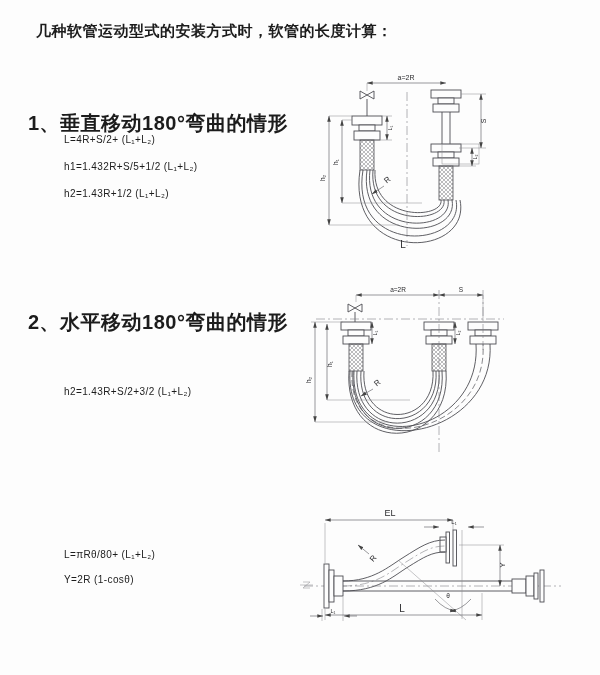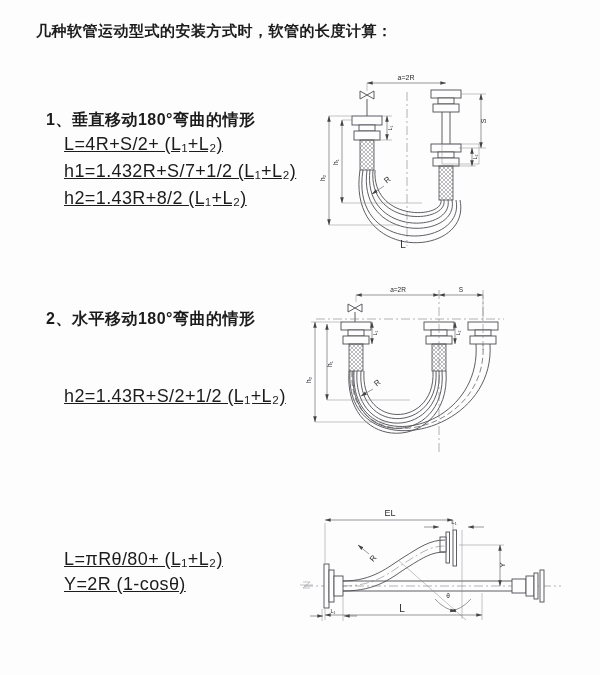--- a/index.html
+++ b/index.html
@@ -2,46 +2,46 @@
 <html><head>
 <meta charset="utf-8">
 <style>
   html,body{margin:0;padding:0;background:#e8e8e8;}
   .page{
     position:relative;width:600px;height:675px;background:#fdfdfd;
     font-family:"Liberation Sans",sans-serif;color:#1c1c1c;overflow:hidden;
     margin:0 auto;box-shadow:0 0 4px rgba(0,0,0,.2);text-align:center;
   }
   .title{position:absolute;left:36px;top:22px;font-size:15px;font-weight:bold;letter-spacing:.5px;}
-  .heading{position:absolute;left:46px;font-size:16px;font-weight:bold;letter-spacing:.5px;}
-  .formula{position:absolute;left:64px;font-size:18px;letter-spacing:.4px;text-decoration:underline;}
+  .heading{position:absolute;left:28px;font-size:20px;font-weight:bold;letter-spacing:.5px;}
+  .formula{position:absolute;left:64px;font-size:10px;letter-spacing:.4px;}
   svg{position:absolute;}
   .ln{fill:none;stroke:#4d4d52;stroke-width:.9;}
   .fit{fill:#fdfdfd;stroke:#4d4d52;stroke-width:.9;}
   .braid{stroke:#4d4d52;stroke-width:.8;}
   .dim{fill:none;stroke:#55555a;stroke-width:.6;}
   .thin{fill:none;stroke:#8a8a8f;stroke-width:.5;}
   .cl{fill:none;stroke:#77777c;stroke-width:.55;stroke-dasharray:9 3 2 3;}
   .dsh{fill:none;stroke:#55555a;stroke-width:.7;stroke-dasharray:6 3;}
   svg text{fill:#2b2b2e;font-family:"Liberation Sans",sans-serif;}
 </style>
 </head>
 <body>
 
 <div class="page">
 
   <div class="title">几种软管运动型式的安装方式时，软管的长度计算：</div>
 
   <div class="heading" style="top:110px">1、垂直移动180°弯曲的情形</div>
   <div class="formula" style="top:134px">L=4R+S/2+ (L₁+L₂)</div>
-  <div class="formula" style="top:161px">h1=1.432R+S/7+1/2 (L₁+L₂)</div>
-  <div class="formula" style="top:188px">h2=1.43R+8/2 (L₁+L₂)</div>
+  <div class="formula" style="top:161px">h1=1.432R+S/5+1/2 (L₁+L₂)</div>
+  <div class="formula" style="top:188px">h2=1.43R+1/2 (L₁+L₂)</div>
 
   <div class="heading" style="top:309px">2、水平移动180°弯曲的情形</div>
-  <div class="formula" style="top:386px">h2=1.43R+S/2+1/2 (L₁+L₂)</div>
+  <div class="formula" style="top:386px">h2=1.43R+S/2+3/2 (L₁+L₂)</div>
 
   <div class="formula" style="top:549px">L=πRθ/80+ (L₁+L₂)</div>
   <div class="formula" style="top:574px">Y=2R (1-cosθ)</div>
 
   <svg style="left:302px;top:70px" width="270" height="192" viewBox="0 0 270 192">
     <defs>
       <marker id="ah1" viewBox="0 0 10 10" refX="9.5" refY="5" markerWidth="10" markerHeight="10" orient="auto-start-reverse">
         <path d="M0 2 L10 5 L0 8 z" fill="#444"></path>
       </marker>
       <pattern id="bp1" width="4" height="4" patternUnits="userSpaceOnUse">

